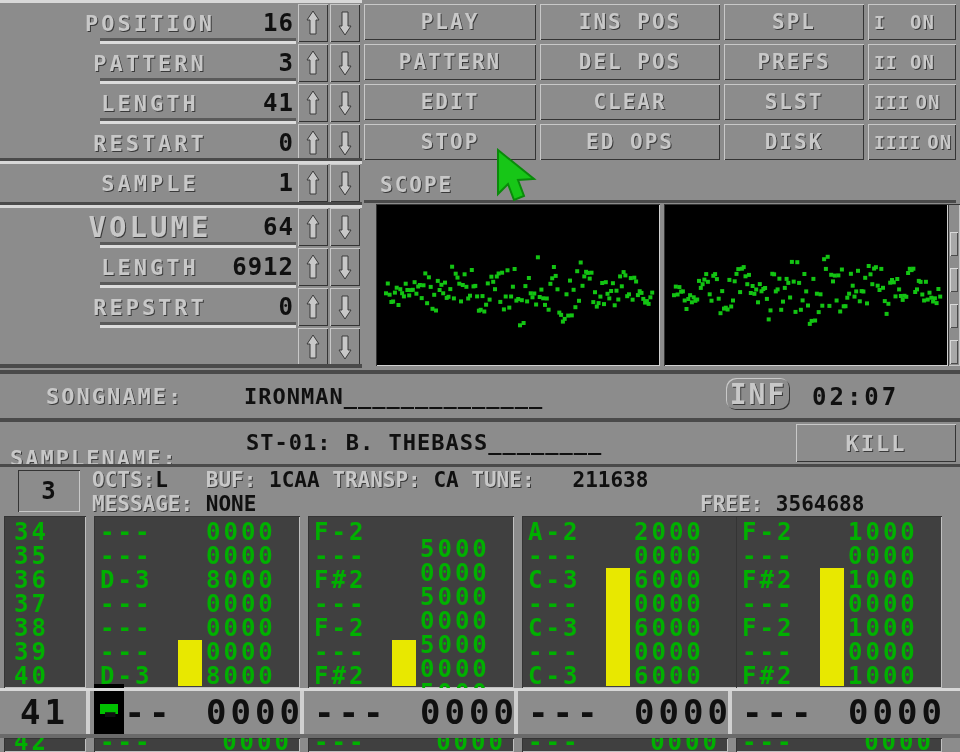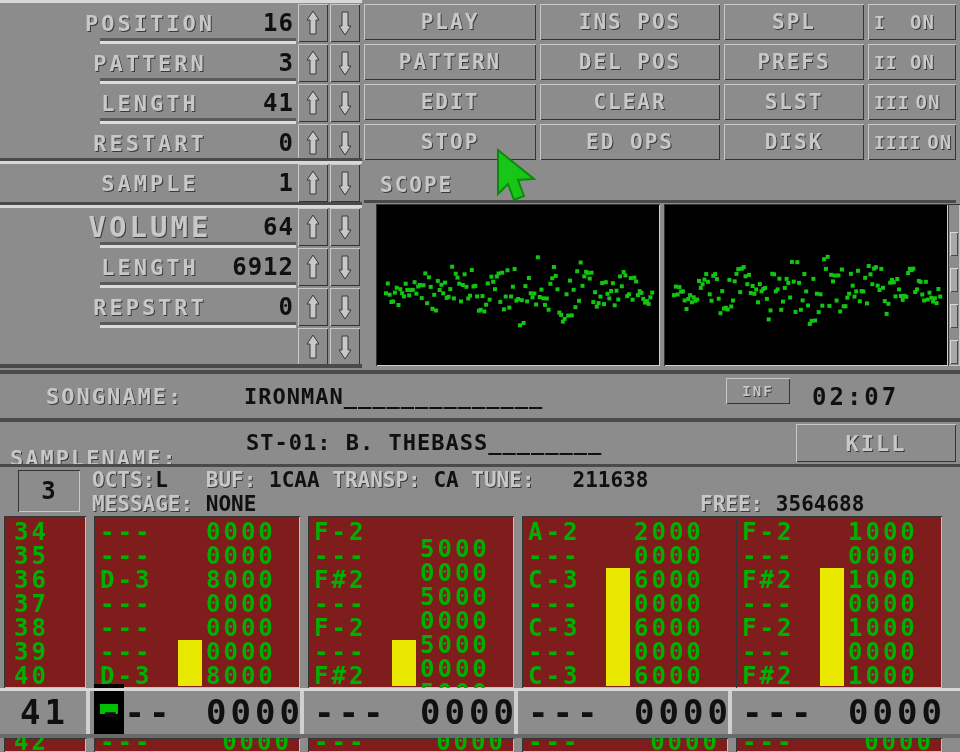--- a/index.html
+++ b/index.html
@@ -60,21 +60,21 @@
     position:absolute;background:#000;
     box-shadow:inset 1px 1px 0 0 #343434, inset -1px -1px 0 0 #d0d0d0;
     overflow:hidden;
   }
   
   .info{position:absolute;font-size:20px;font-weight:bold;white-space:pre;}
   .info .k{color:#c8c8c8;text-shadow:1px 1px 0 #3a3a3a;}
   .info .v{color:#101010;}
   
   .patcell{
-    position:absolute;background:#7f1d1d;overflow:hidden;
+    position:absolute;background:#404040;overflow:hidden;
     box-shadow:inset 1px 1px 0 0 #343434, inset -1px -1px 0 0 #c0c0c0;
   }
   .ptext{
     position:absolute;
     color:#00b000;font-weight:bold;font-size:23px;letter-spacing:3px;
     white-space:pre;line-height:25px;
   }
   .vu{position:absolute;background:#e8e800;}
   .currow{
     position:absolute;left:0;top:690px;width:960px;height:44px;
@@ -605,21 +605,21 @@
       </svg></div>
     <div class="sbar" style="left: 948px; top: 204px; width: 12px; height: 162px;"></div>
     <div class="sthumb" style="left: 950px; top: 232px; width: 8px; height: 24px;"></div>
     <div class="sthumb" style="left: 950px; top: 268px; width: 8px; height: 24px;"></div>
     <div class="sthumb" style="left: 950px; top: 304px; width: 8px; height: 24px;"></div>
     <div class="sthumb" style="left: 950px; top: 340px; width: 8px; height: 24px;"></div>
     <div style="left: 0px; top: 370px; width: 960px; height: 4px; background: rgb(74, 74, 74); position: absolute;"></div>
     <div style="left: 4px; top: 378px; width: 716px; height: 38px; background: rgb(140, 140, 140); position: absolute;"></div>
     <div class="lbl" style="left: 46px; top: 382px; font-size: 22px; position: absolute; line-height: 30px;">SONGNAME:</div>
     <div class="val" style="left: 244px; top: 382px; font-size: 22px; position: absolute; line-height: 30px; letter-spacing: 1px;">IRONMAN______________</div>
-    <div class="btn" style="left: 726px; top: 378px; width: 64px; height: 26px; font-size: 14px;">
+    <div class="btn" style="left: 726px; top: 378px; width: 64px; height: 32px; font-size: 28px; border-radius: 10px;">
       <span>INF</span>
     </div>
     <div class="val" style="left: 812px; top: 382px; font-size: 24px; position: absolute; line-height: 30px; letter-spacing: 3px;">02:07</div>
     <div style="left: 0px; top: 418px; width: 960px; height: 4px; background: rgb(74, 74, 74); position: absolute;"></div>
     <div style="left: 4px; top: 424px; width: 786px; height: 38px; background: rgb(140, 140, 140); position: absolute;"></div>
     <div class="lbl" style="left: 10px; top: 444px; font-size: 22px; position: absolute; line-height: 30px;">SAMPLENAME:</div>
     <div class="val" style="left: 246px; top: 428px; font-size: 22px; position: absolute; line-height: 30px; letter-spacing: 1px;">ST-01: B. THEBASS________</div>
     <div class="btn" style="left: 796px; top: 424px; width: 160px; height: 38px; font-size: 22px;">
       <span>KILL</span>
     </div>

